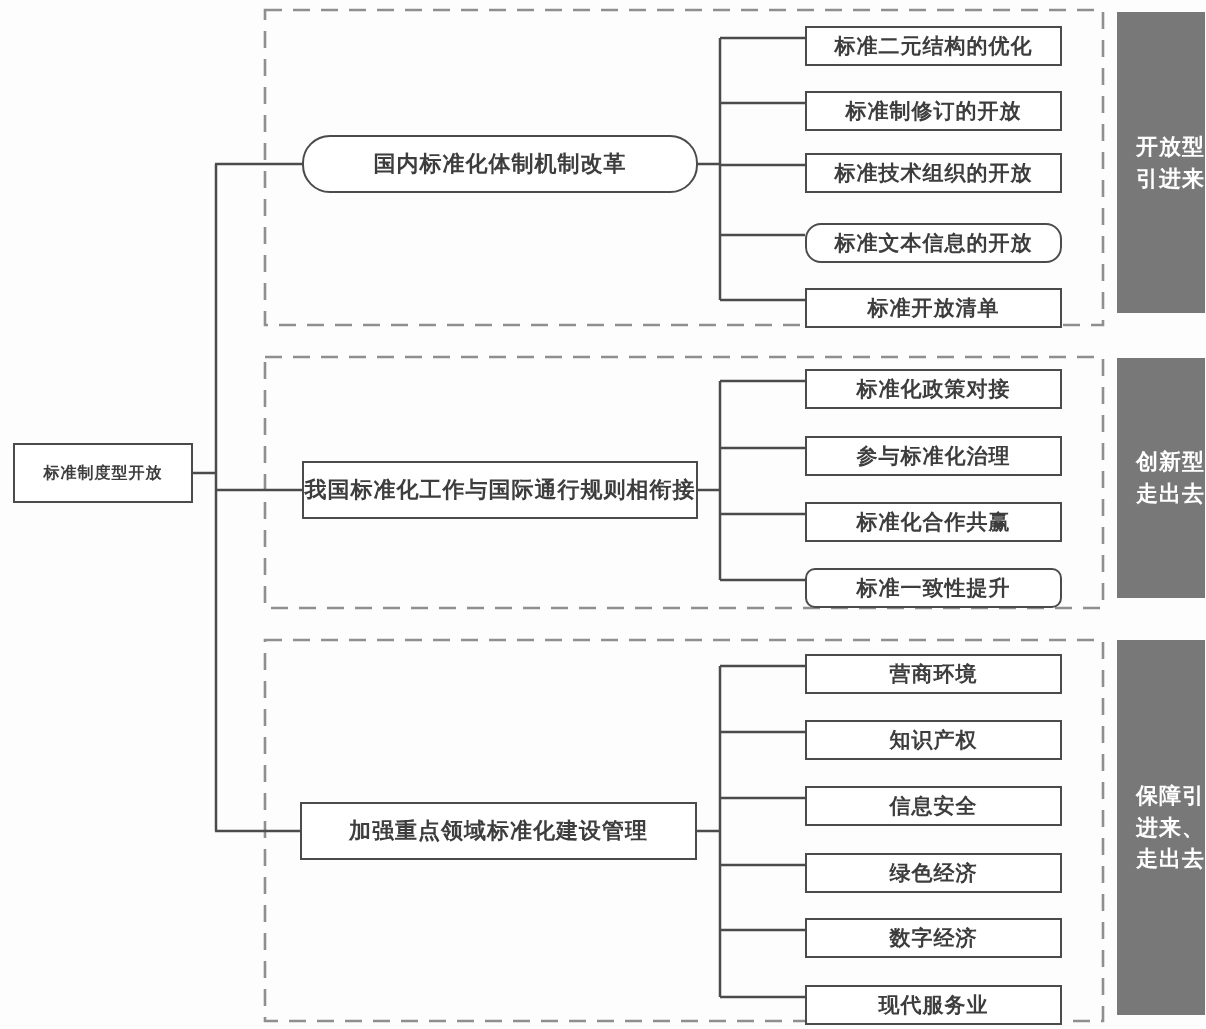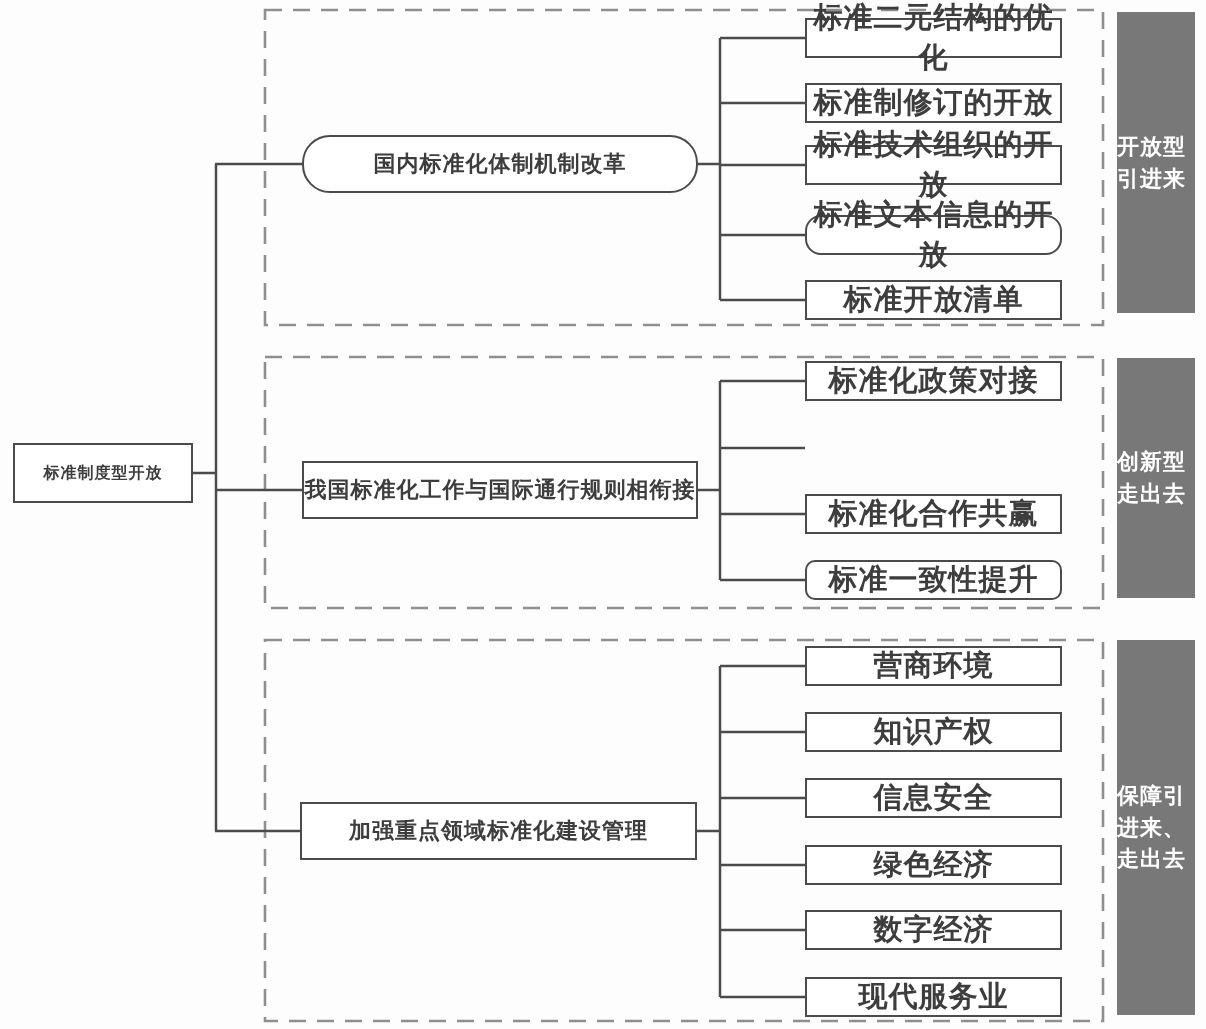--- a/index.html
+++ b/index.html
@@ -35,30 +35,30 @@
     border: 2px solid var(--line);
     display: flex;
     align-items: center;
     justify-content: center;
     text-align: center;
     font-weight: 600;
     letter-spacing: 1px;
   }
   .root-node  { left: 13px;  top: 443px; width: 180px; height: 60px; font-size: 16px; }
   .mid-node   { left: 302px; width: 396px; height: 58px; font-size: 22px; }
-  .leaf-node  { left: 805px; width: 257px; height: 40px; font-size: 29px; }
+  .leaf-node  { left: 805px; width: 257px; height: 40px; font-size: 21px; margin-top: 8px; }
   .tag-bar {
     position: absolute;
     z-index: 1;
     left: 1117px;
-    width: 78px;
+    width: 88px;
     background: var(--bar);
     display: flex;
     align-items: center;
-    justify-content: flex-start;
+    justify-content: flex-end;
     text-align: center;
   }
   .tag-bar span {
     color: var(--bartext);
     font-size: 22px;
     font-weight: 600;
     line-height: 1.45;
     white-space: pre-line;
     letter-spacing: 1px;
   }
@@ -111,20 +111,21 @@
   <div class="node mid-node" style="top:461px;">我国标准化工作与国际通行规则相衔接</div>
   <div class="node mid-node" style="top:802px; left:300px; width:397px;">加强重点领域标准化建设管理</div>
 
   <div class="node leaf-node" style="top:18px;">标准二元结构的优化</div>
   <div class="node leaf-node" style="top:83px;">标准制修订的开放</div>
   <div class="node leaf-node" style="top:145px;">标准技术组织的开放</div>
   <div class="node leaf-node" style="top:215px;border-radius:16px;">标准文本信息的开放</div>
   <div class="node leaf-node" style="top:280px;">标准开放清单</div>
 
   <div class="node leaf-node" style="top:361px;">标准化政策对接</div>
+  <div class="node leaf-node" style="top:428px;">参与标准化治理</div>
   <div class="node leaf-node" style="top:494px;">标准化合作共赢</div>
   <div class="node leaf-node" style="top:560px;border-radius:10px;">标准一致性提升</div>
 
   <div class="node leaf-node" style="top:646px;">营商环境</div>
   <div class="node leaf-node" style="top:712px;">知识产权</div>
   <div class="node leaf-node" style="top:778px;">信息安全</div>
   <div class="node leaf-node" style="top:845px;">绿色经济</div>
   <div class="node leaf-node" style="top:910px;">数字经济</div>
   <div class="node leaf-node" style="top:977px;">现代服务业</div>
 

